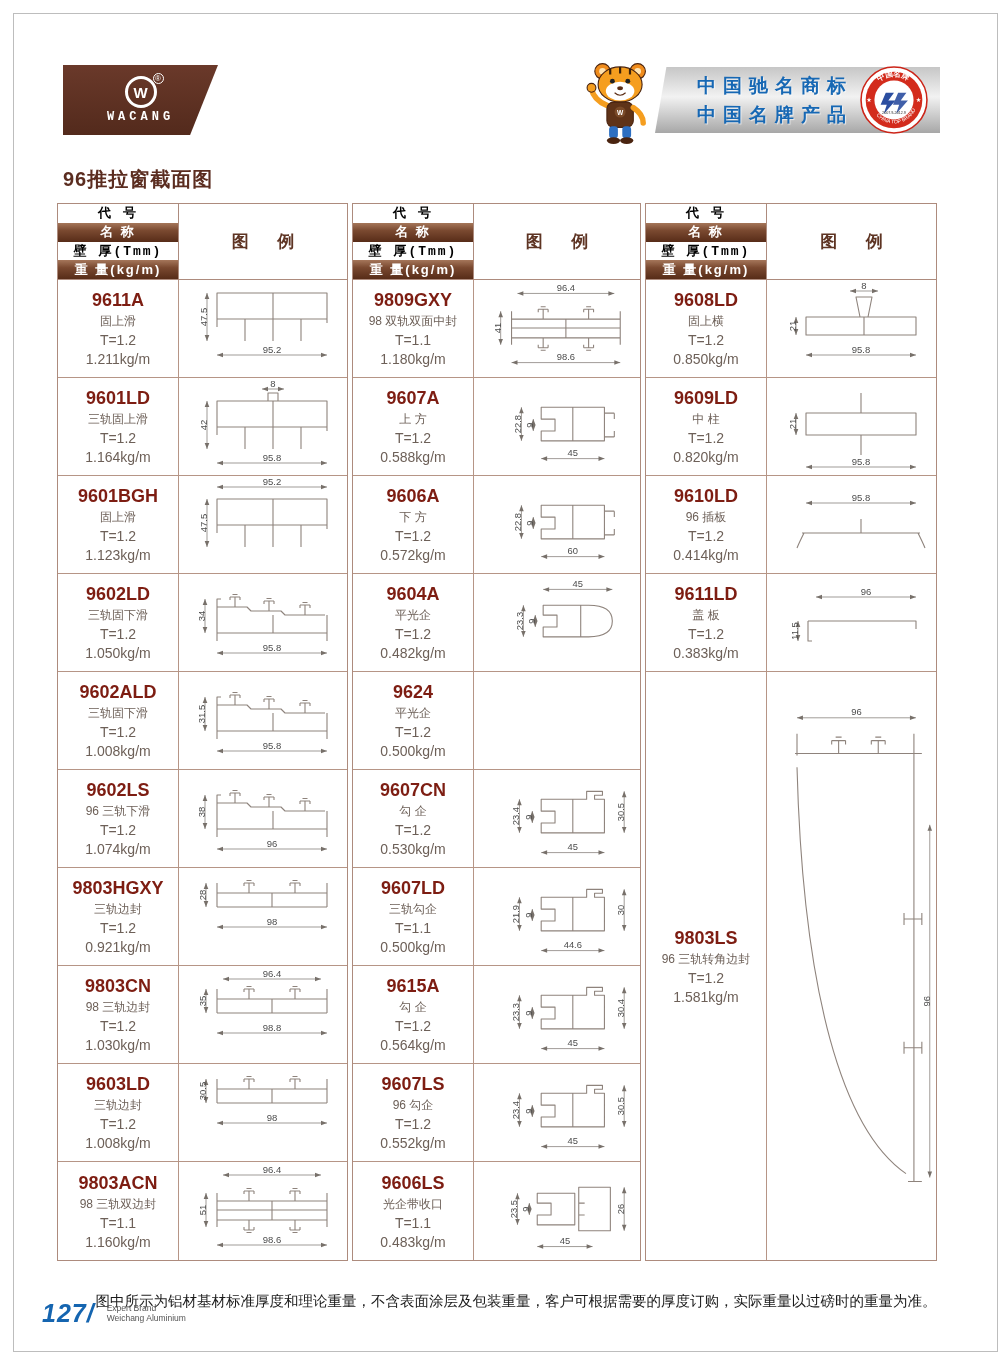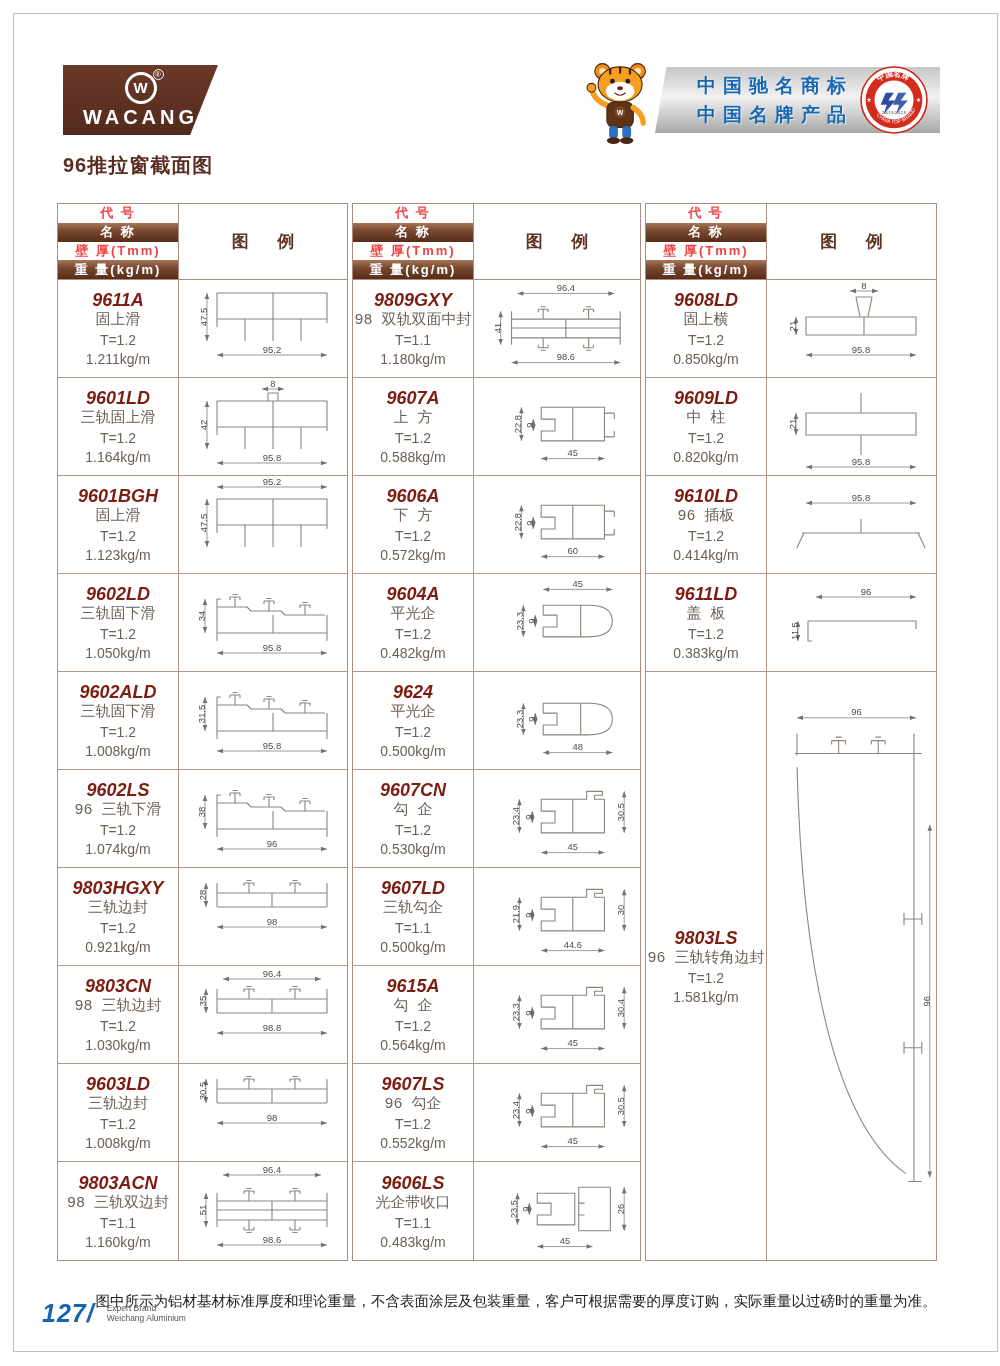--- a/index.html
+++ b/index.html
@@ -23,47 +23,47 @@
   .honor div{font-size:19px;font-weight:bold;color:#1768b4;letter-spacing:7px;white-space:nowrap;
     text-shadow:1px 1px 1px rgba(255,255,255,.7);}
   .band-brown{position:absolute;left:0;top:0;width:155px;height:70px;
     background:linear-gradient(180deg,#6a392a,#532a1c);
     clip-path:polygon(0 0,100% 0,82% 100%,0 100%);
     display:flex;flex-direction:column;align-items:center;justify-content:center;}
   .wcircle{width:26px;height:26px;border:3px solid #fff;border-radius:50%;display:flex;align-items:center;justify-content:center;
     color:#fff;font-weight:bold;font-size:15px;position:relative;margin-bottom:2px;}
   .wcircle .reg{position:absolute;right:-10px;top:-6px;font-size:8px;border:1px solid #fff;border-radius:50%;width:9px;height:9px;
     display:flex;align-items:center;justify-content:center;font-weight:normal;}
-  .wacang{color:#fff;font-weight:bold;font-size:20px;letter-spacing:4px;}
+  .wacang{color:#fff;font-weight:bold;font-size:12px;letter-spacing:4px;font-family:Liberation Mono, monospace;}
   .badge{position:absolute;left:797px;top:1px;}
   .tiger{position:absolute;left:517px;top:-8px;}
 
   
-  .ptitle{position:absolute;left:63px;top:152px;font-size:20px;font-weight:bold;color:#5b2d20;letter-spacing:1px;}
+  .ptitle{position:absolute;left:63px;top:166px;font-size:20px;font-weight:bold;color:#5b2d20;letter-spacing:1px;}
 
   
   .ptable{position:absolute;top:203px;border:1px solid #ad8b7d;box-sizing:border-box;background:#fff;}
   #table1{left:57px;width:291px;}
   #table2{left:352px;width:289px;}
   #table3{left:645px;width:292px;}
   .thead{display:flex;height:75px;border-bottom:1px solid #ad8b7d;}
   .thead-left{width:121px;border-right:1px solid #ad8b7d;display:flex;flex-direction:column;box-sizing:border-box;}
   .th-plain,.th-bar{flex:1;display:flex;align-items:center;justify-content:center;
     font-size:13px;font-weight:bold;letter-spacing:2px;}
-  .th-plain{color:#ef4444;background:#fff;}
+  .th-plain{color:#000000;background:#fff;font-family:Liberation Mono, monospace;}
   .th-bar{color:#fff;background:linear-gradient(180deg,#a5765a 0%,#7a4930 40%,#572c18 100%);}
   .thead-legend{flex:1;display:flex;align-items:center;justify-content:center;
     font-size:17px;font-weight:bold;color:#5e3423;letter-spacing:12px;text-indent:12px;}
   .prow{display:flex;height:98px;border-bottom:1px solid #b69586;box-sizing:border-box;}
   .prow:last-child{border-bottom:none;}
   .prow.tall{height:588px;}
   .pcell{width:121px;border-right:1px solid #b69586;box-sizing:border-box;
     display:flex;flex-direction:column;align-items:center;justify-content:center;gap:1px;text-align:center;}
-  .pcode{font-size:18px;font-weight:bold;color:#7d1d12;line-height:22px;font-style:italic;}
-  .pname{font-size:15px;color:#6d6058;line-height:18px;white-space:nowrap;font-family:Liberation Mono, monospace;}
+  .pcode{font-size:18px;font-weight:bold;color:#7d1d12;line-height:22px;}
+  .pname{font-size:12px;color:#6d6058;line-height:18px;white-space:nowrap;}
   .pspec{font-size:14px;color:#6d6058;line-height:18px;}
   .pdiag{flex:1;display:flex;align-items:center;justify-content:center;overflow:hidden;}
 
   
   .pl{stroke:#8e837c;fill:none;stroke-width:1.1;stroke-linejoin:round;}
   .dl{stroke:#77706a;stroke-width:.7;}
   .da{fill:#77706a;stroke:none;}
   .dt{font-size:9.5px;fill:#4c4c4c;font-family:"Liberation Sans",sans-serif;}
 
   
@@ -510,37 +510,20 @@
             </svg>
           </div>
         </div>
         <div class="prow">
           <div class="pcell">
             <div class="pcode">9624</div>
             <div class="pname">平光企</div>
             <div class="pspec">T=1.2</div>
             <div class="pspec">0.500kg/m</div>
           </div>
-          <div class="pdiag">
-            <svg class="dsvg" width="168" height="96" viewBox="0 0 168 96">
-              <path class="pl" d="M70,30 H116 Q140,30 140,46 Q140,62 116,62 H70 V52 H84 V40 H70 Z M108,30 V62"></path>
-              <line class="dl" x1="50" y1="30" x2="50" y2="62"></line>
-              <path class="da" d="M50,30 l-2.3,6 h4.6 Z"></path>
-              <path class="da" d="M50,62 l-2.3,-6 h4.6 Z"></path>
-              <text class="dt" transform="rotate(-90 47 46)" x="47" y="49" text-anchor="middle">23.3</text>
-              <line class="dl" x1="62" y1="40" x2="62" y2="52"></line>
-              <path class="da" d="M62,40 l-2.3,6 h4.6 Z"></path>
-              <path class="da" d="M62,52 l-2.3,-6 h4.6 Z"></path>
-              <text class="dt" transform="rotate(-90 59 46)" x="59" y="49" text-anchor="middle">9</text>
-              <line class="dl" x1="70" y1="80" x2="140" y2="80"></line>
-              <path class="da" d="M70,80 l6,-2.3 v4.6 Z"></path>
-              <path class="da" d="M140,80 l-6,-2.3 v4.6 Z"></path>
-              <text class="dt" x="105" y="77.5" text-anchor="middle">48</text>
-            </svg>
-          </div>
         </div>
         <div class="prow">
           <div class="pcell">
             <div class="pcode">9607CN</div>
             <div class="pname">勾 企</div>
             <div class="pspec">T=1.2</div>
             <div class="pspec">0.530kg/m</div>
           </div>
           <div class="pdiag">
             <svg class="dsvg" width="168" height="96" viewBox="0 0 168 96">

